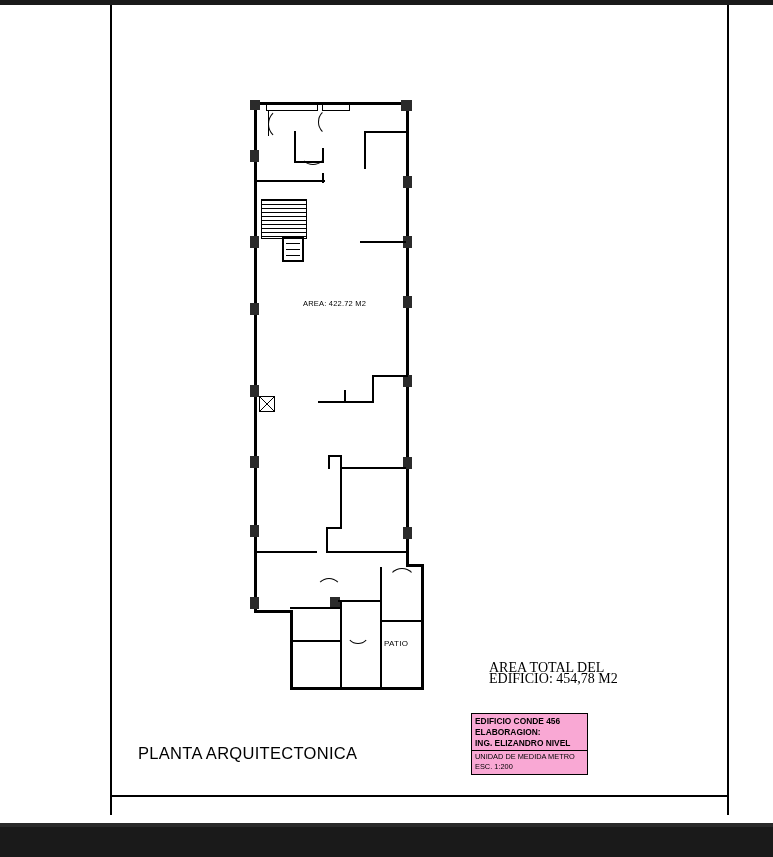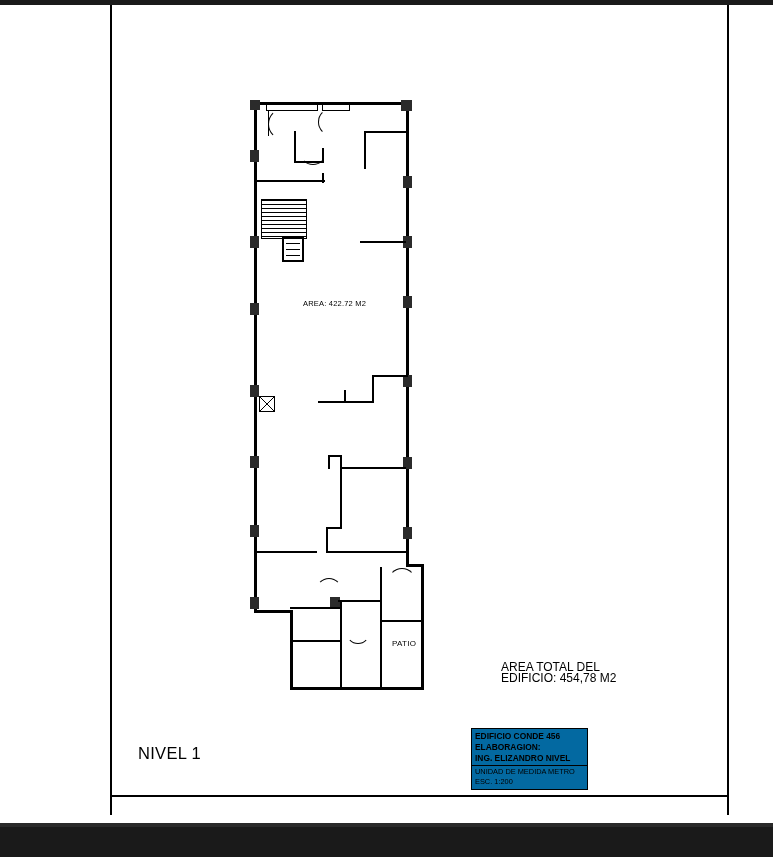--- a/index.html
+++ b/index.html
@@ -89,53 +89,53 @@
     position: absolute;
     color: #000;
     white-space: pre;
   }
   #area-label {
     left: 303px; top: 299px;
     font-size: 7.5px;
     letter-spacing: .2px;
   }
   #patio-label {
-    left: 392px; top: 639px;
+    left: 384px; top: 639px;
     font-size: 8px;
     letter-spacing: .3px;
     text-align: center;
   }
 
   #area-total {
     position: absolute;
-    left: 501px; top: 662px;
-    font-size: 12px;
+    left: 489px; top: 662px;
+    font-size: 14px;
     line-height: 11px;
     color: #000;
+    font-family: Liberation Serif, serif;
   }
 
   
   #title-block-text {
     position: absolute;
     left: 138px; top: 742px;
     font-size: 16.5px;
     line-height: 23px;
     color: #000;
     letter-spacing: .3px;
   }
 
   
   #info-box {
     position: absolute;
     left: 471px; top: 713px;
     width: 117px;
     border: 1.5px solid #000;
-    background: #0369a1;
+    background: #f9a8d4;
     box-sizing: border-box;
-    margin-top: 15px;
   }
   #info-box .row-a {
     padding: 2px 3px 1px 3px;
     font-size: 8.4px;
     line-height: 11px;
     font-weight: bold;
     border-bottom: 1.2px solid #000;
   }
   #info-box .row-b {
     padding: 1px 3px 2px 3px;
@@ -264,21 +264,21 @@
     <div class="lbl" id="area-label">AREA: 422.72 M2</div>
     <div class="lbl" id="patio-label">PATIO</div>
   </div>
 
   <div id="area-total">
     <div class="nowrap">AREA  TOTAL DEL</div>
     <div class="nowrap">EDIFICIO: 454,78 M2</div>
   </div>
 
   <div id="title-block-text">
-    <div>NIVEL 1</div>
+    <div>PLANTA ARQUITECTONICA</div>
   </div>
 
   <div id="info-box">
     <div class="row-a">
       <div class="nowrap">EDIFICIO CONDE 456</div>
       <div class="nowrap">ELABORAGION:</div>
       <div class="nowrap">ING. ELIZANDRO NIVEL</div>
     </div>
     <div class="row-b">
       <div class="nowrap">UNIDAD DE MEDIDA METRO</div>

